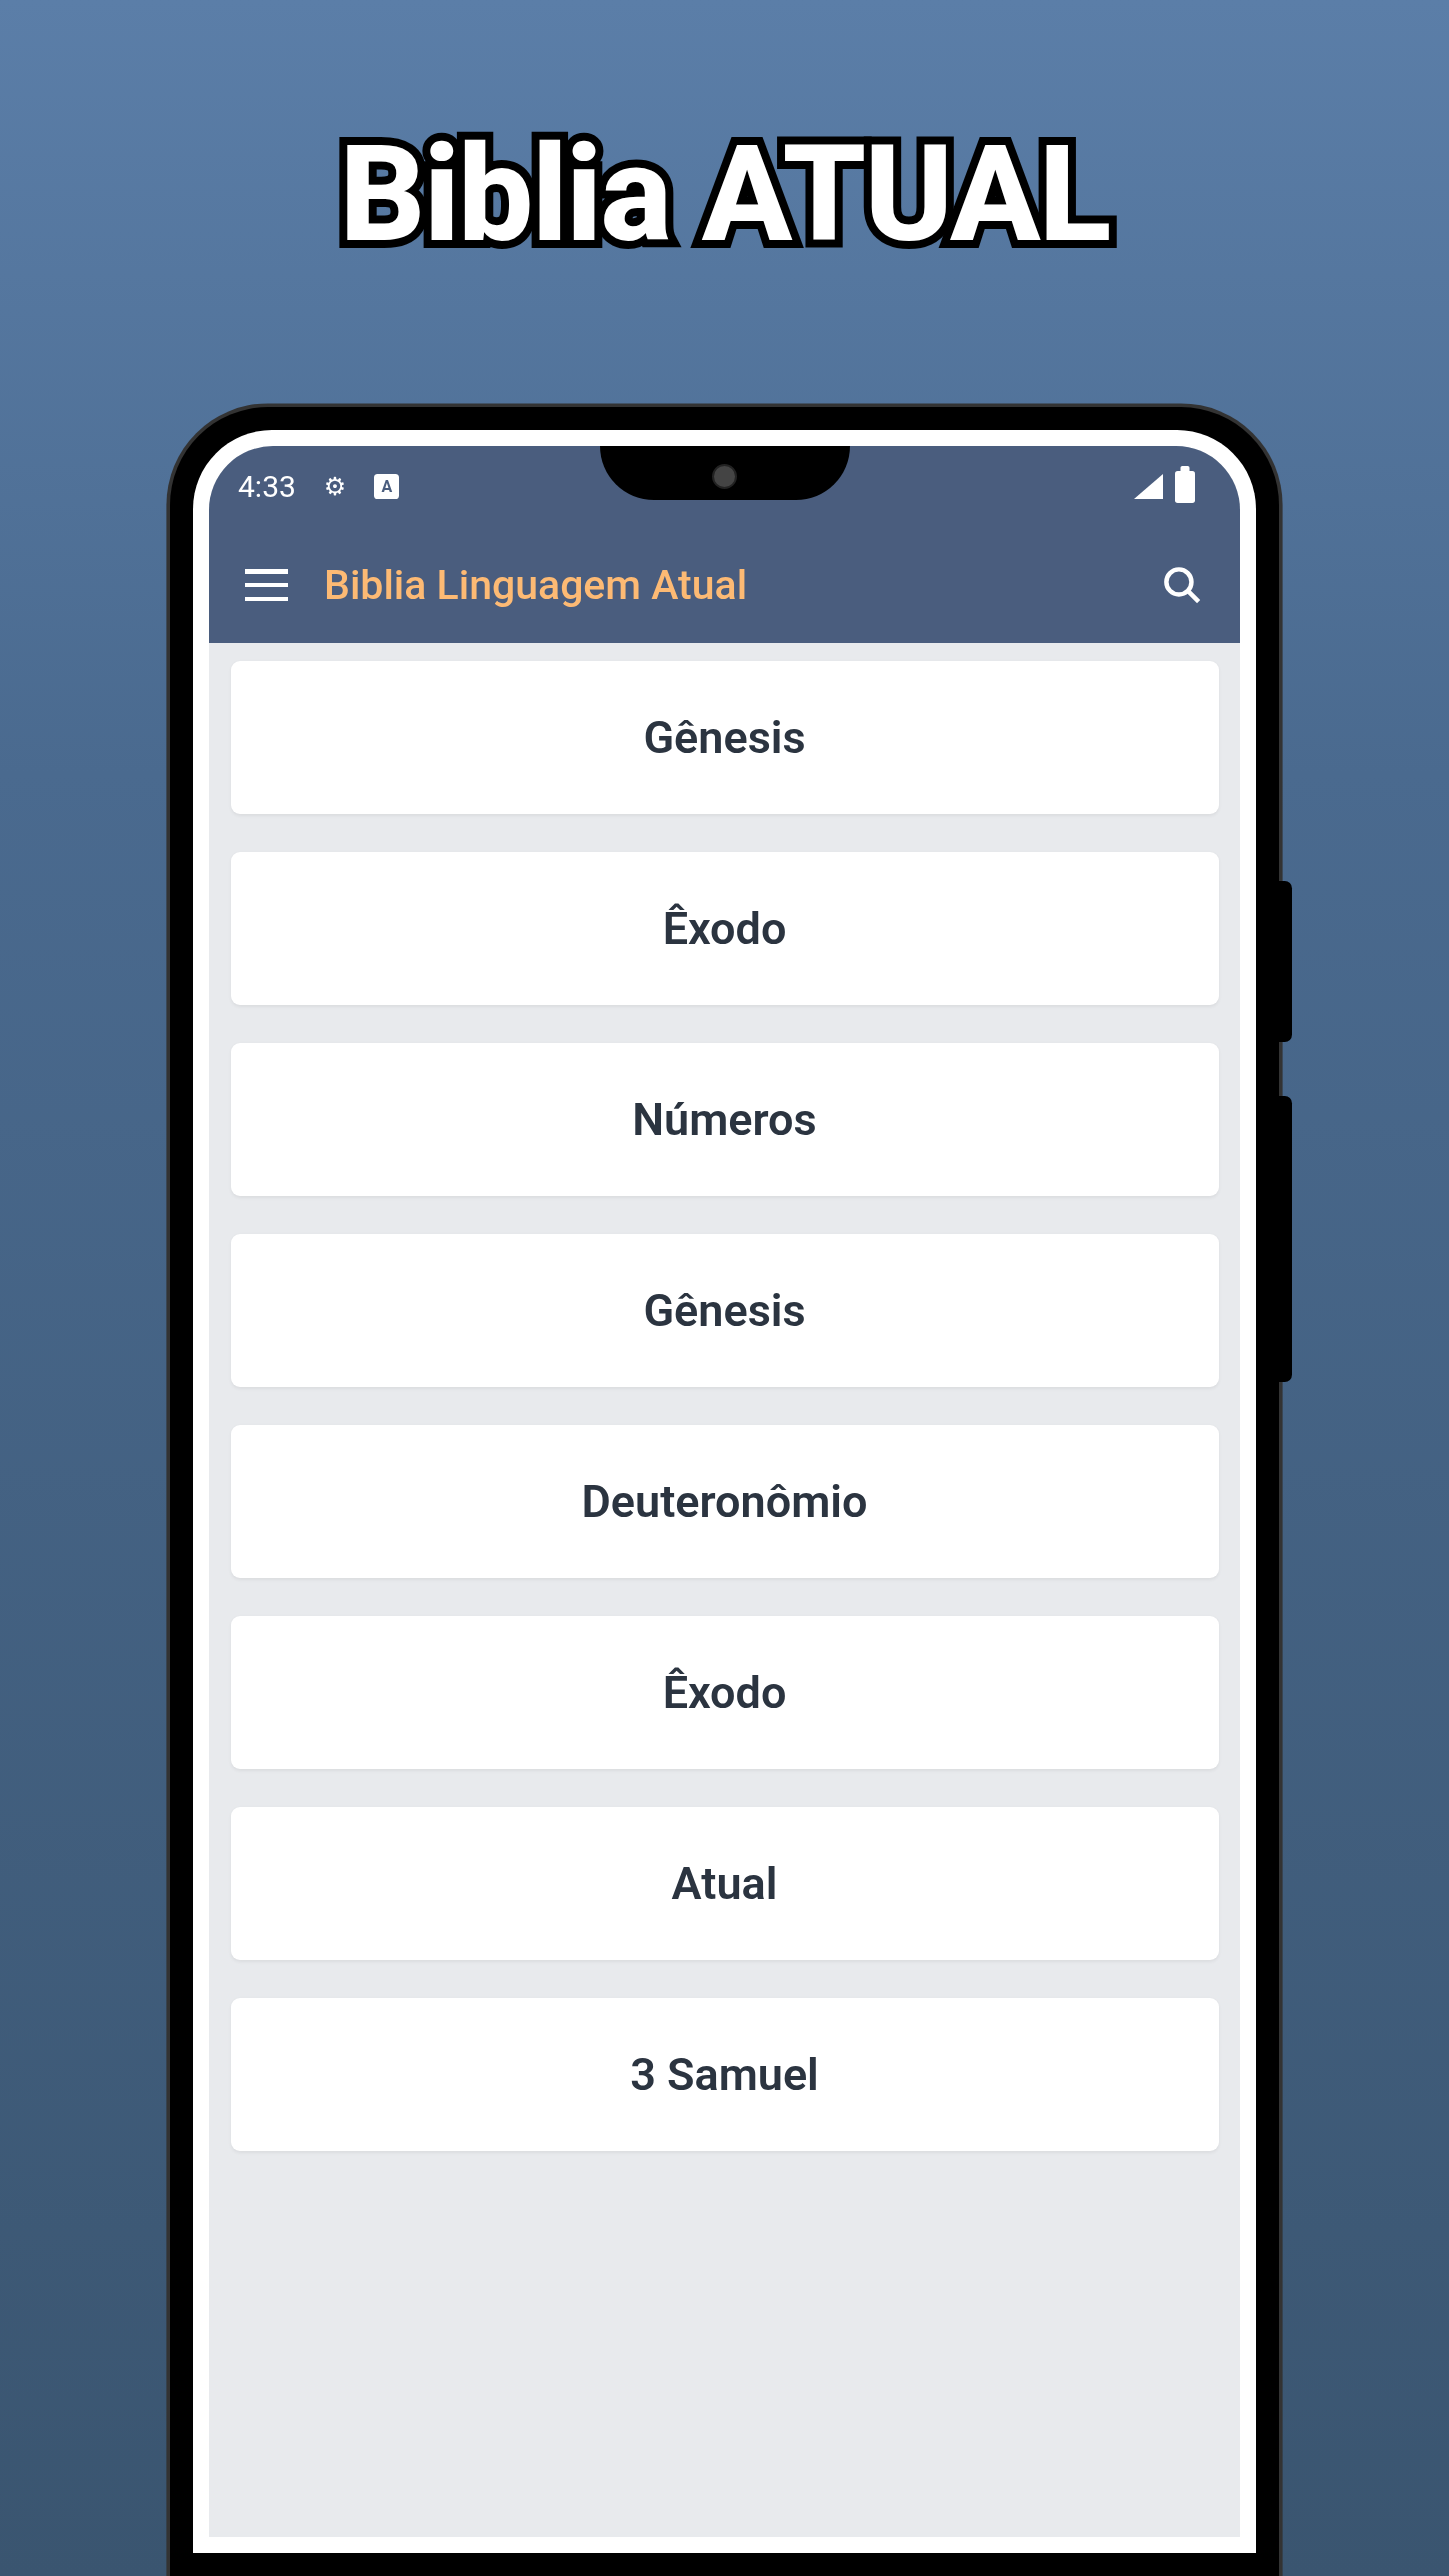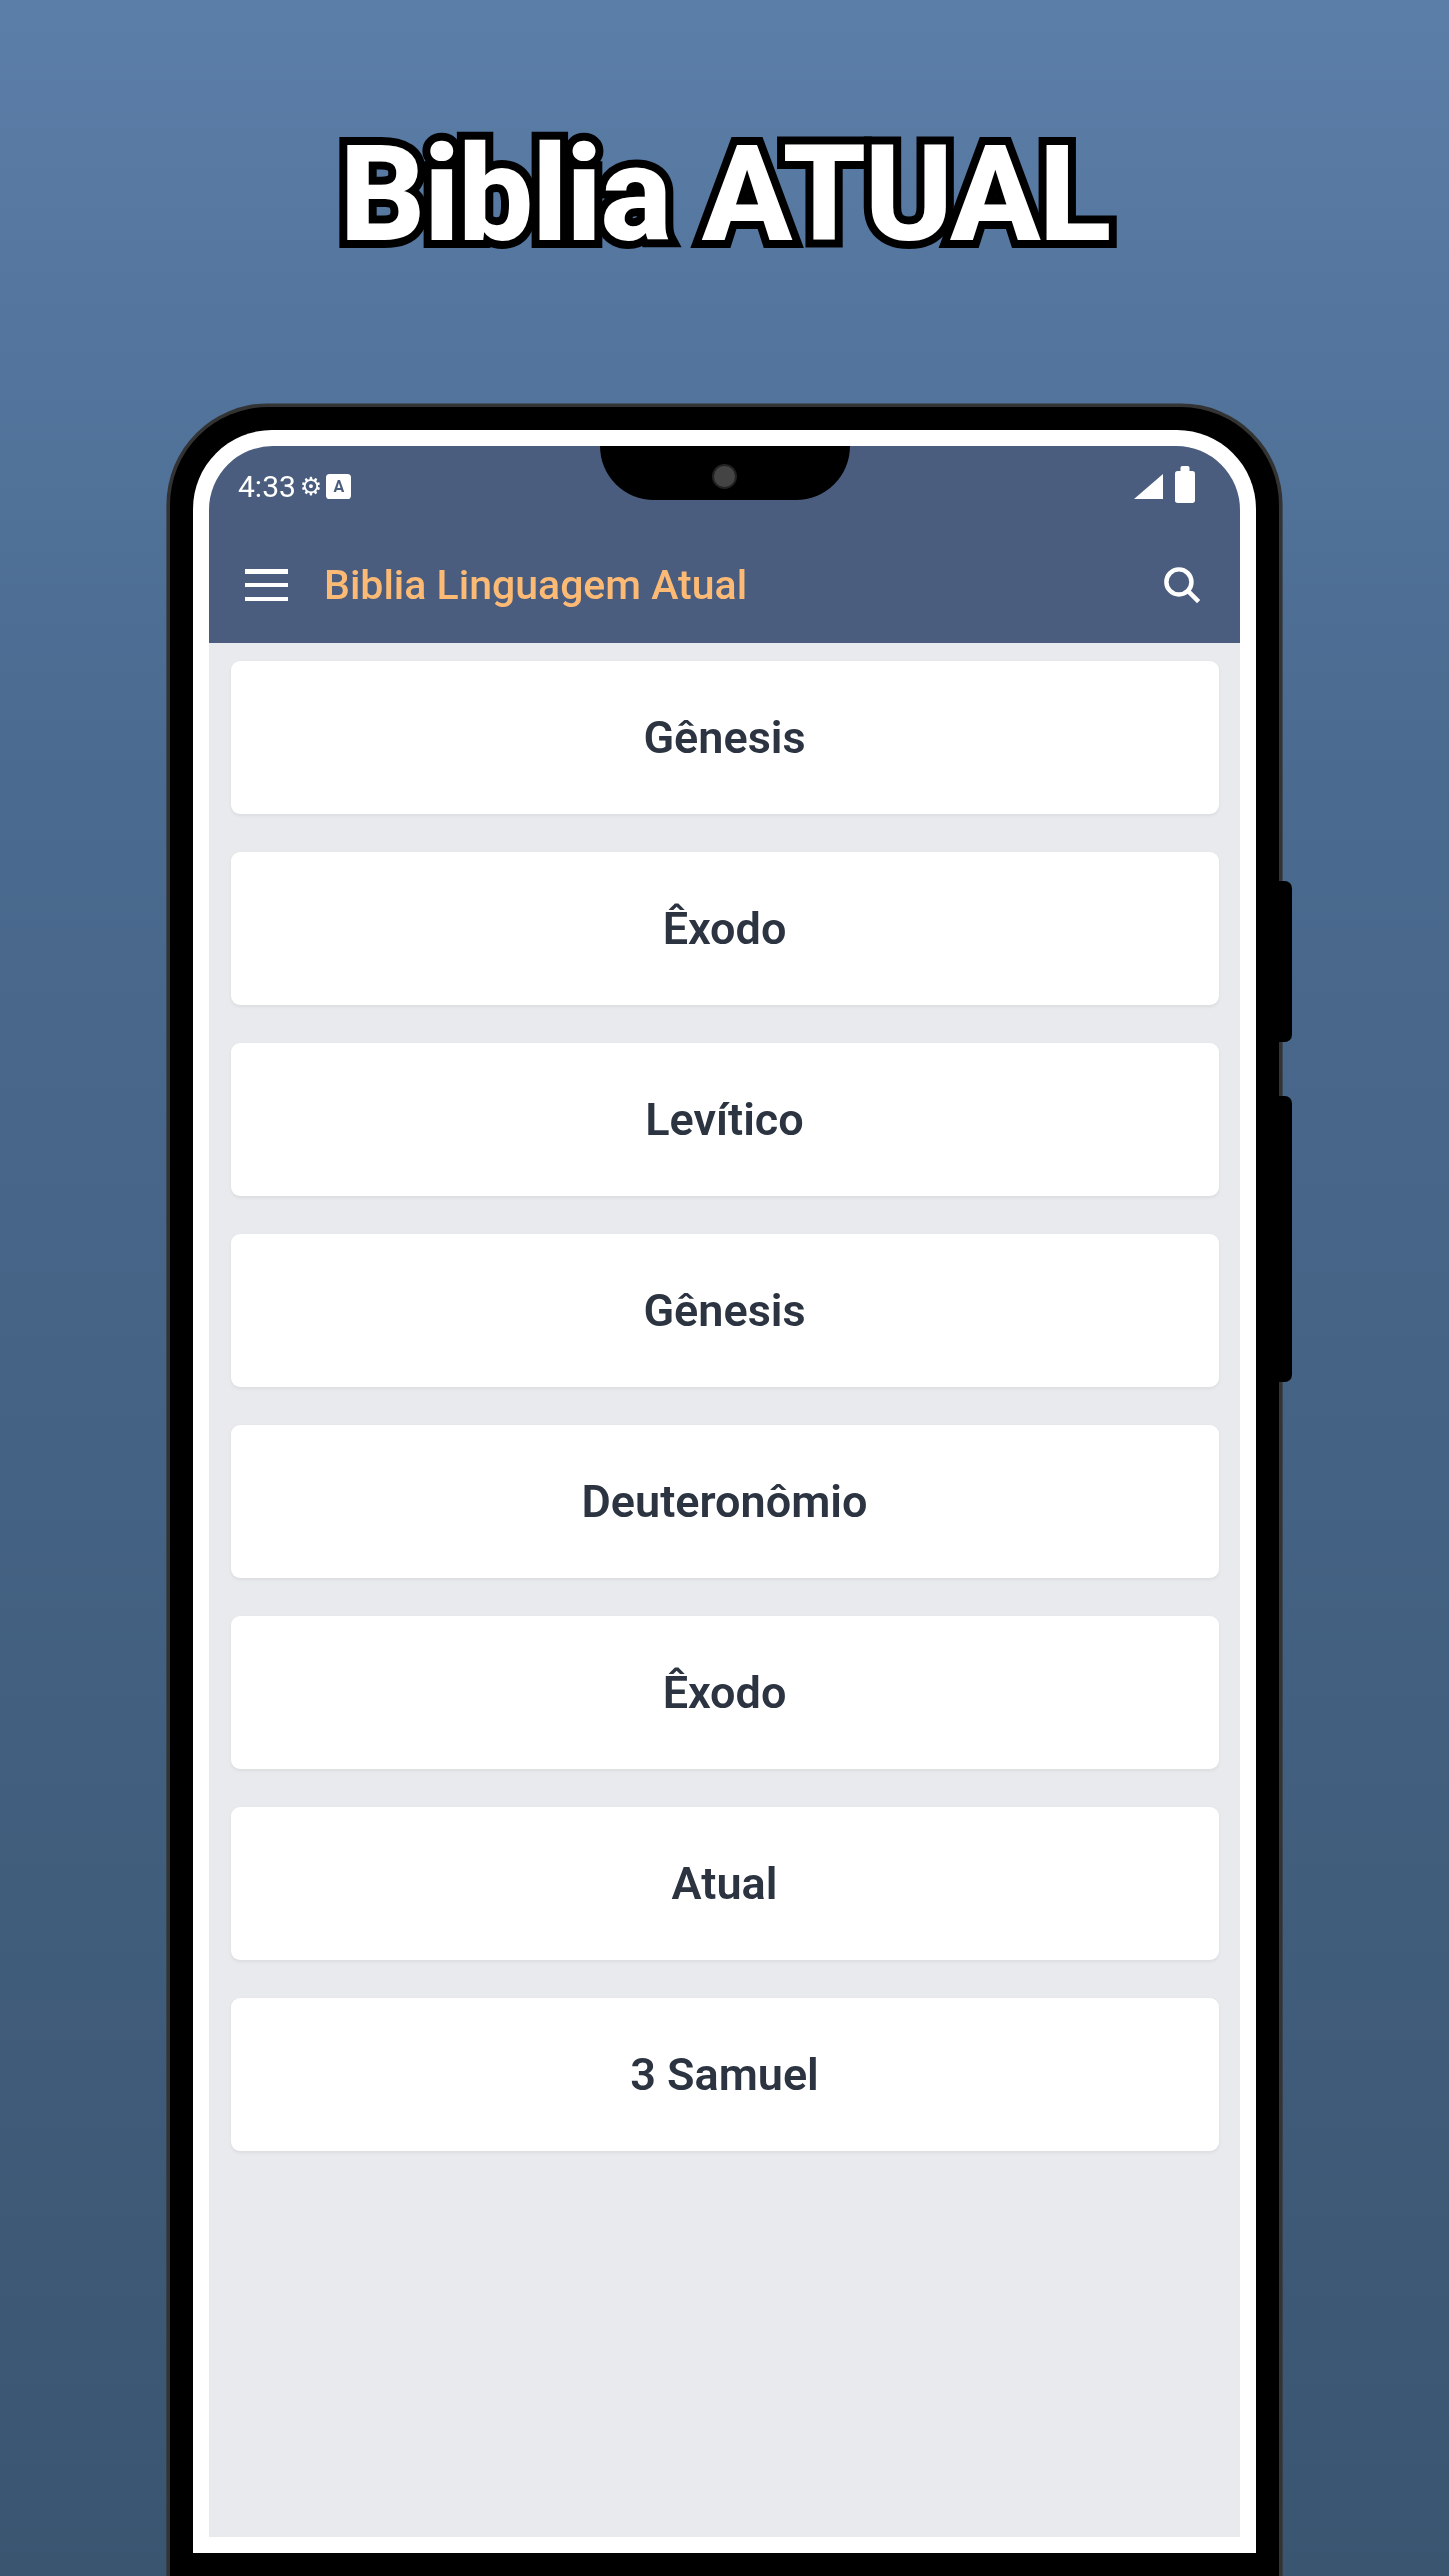--- a/index.html
+++ b/index.html
@@ -107,21 +107,21 @@
       justify-content: space-between;
       align-items: center;
       padding: 0 45px 0 29px;
       font-size: 29px;
       color: #ffffff;
     }
     
     .status-left {
       display: flex;
       align-items: center;
-      gap: 4px;
+      gap: 28px;
     }
     
     .status-time {
       font-size: 30px;
       font-weight: 400;
     }
     
     .status-icon {
       font-size: 25px;
     }
@@ -272,21 +272,21 @@
           <svg viewBox="0 0 24 24" fill="none" stroke="#ffffff" stroke-width="2.5">
             <circle cx="10" cy="10" r="7"></circle>
             <line x1="21" y1="21" x2="15" y2="15"></line>
           </svg>
         </div>
       </div>
 
       <div class="content-area">
         <div class="book-item">Gênesis</div>
         <div class="book-item">Êxodo</div>
-        <div class="book-item">Levítico</div>
+        <div class="book-item">Números</div>
         <div class="book-item">Gênesis</div>
         <div class="book-item">Deuteronômio</div>
         <div class="book-item">Êxodo</div>
         <div class="book-item">Atual</div>
         <div class="book-item">3 Samuel</div>
       </div>
 
     </div>
   </div>
 </div>

